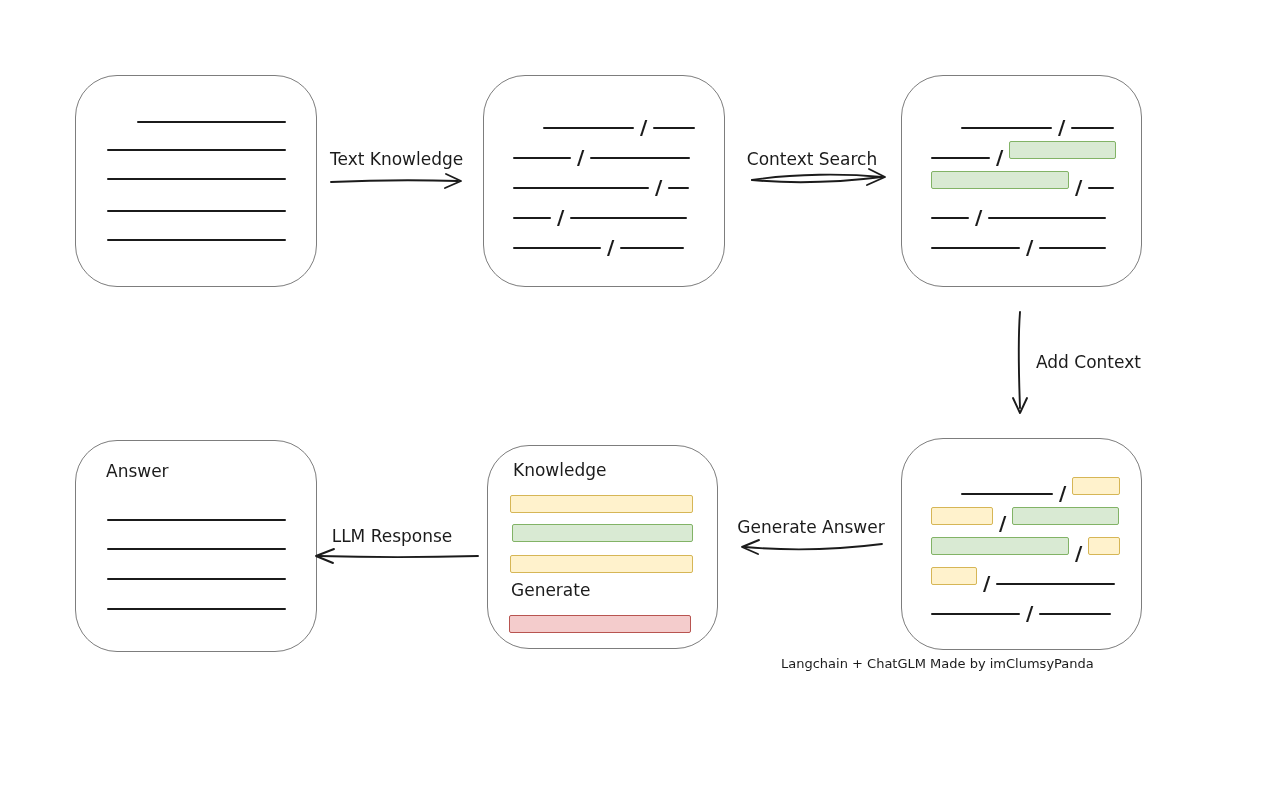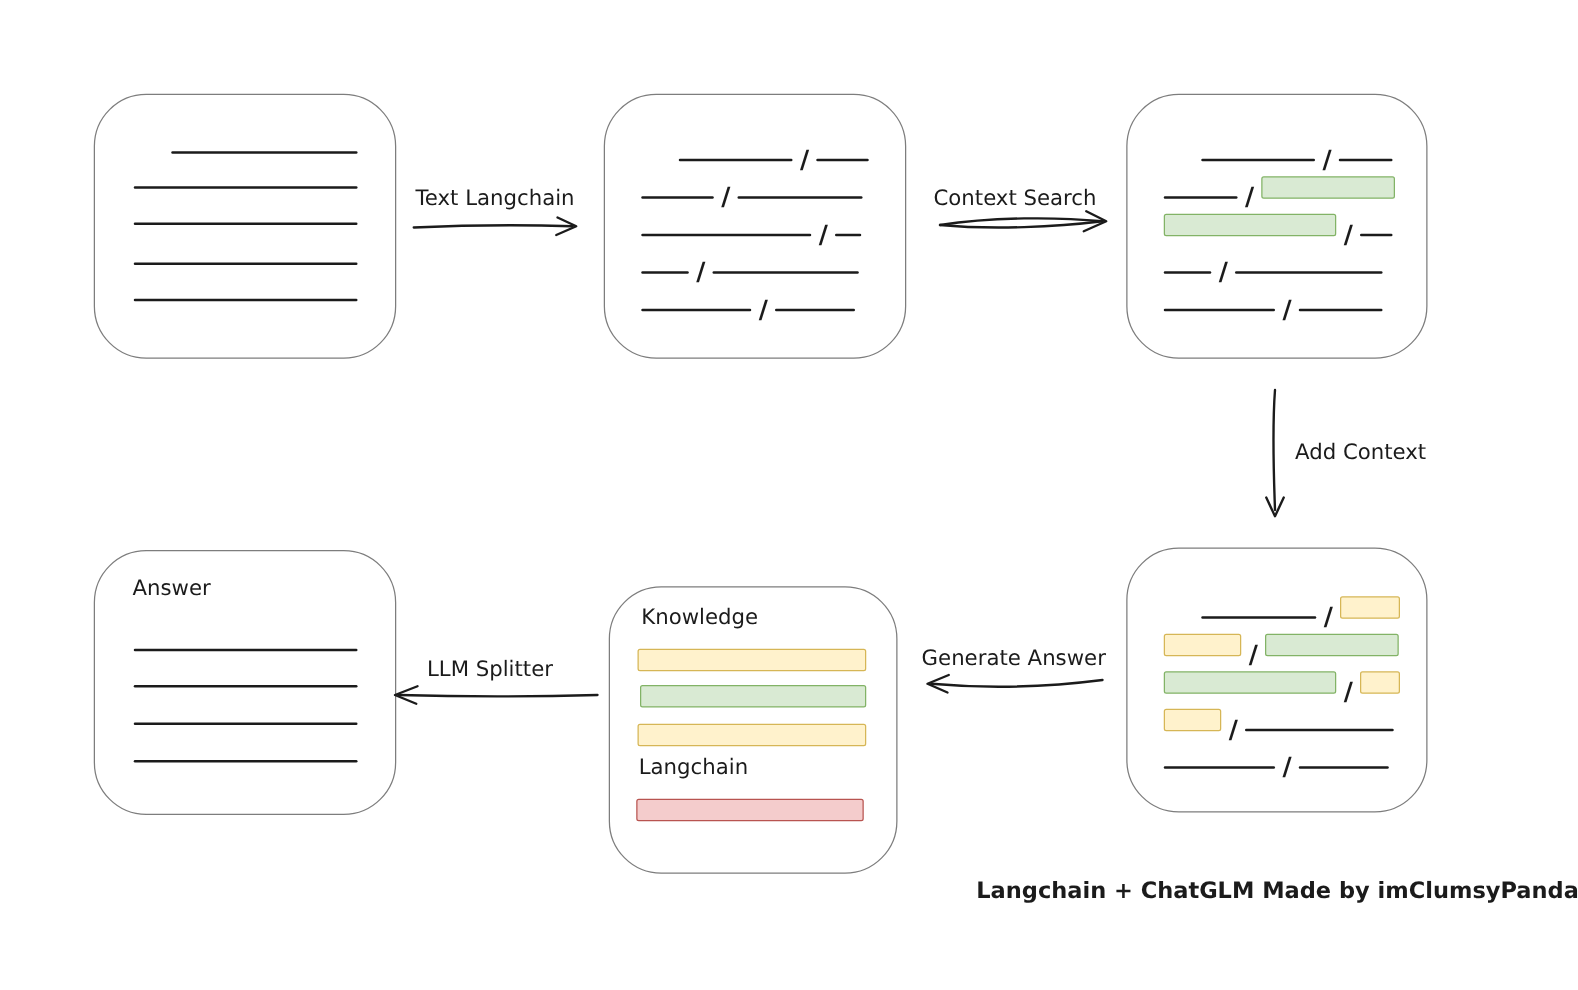--- a/index.html
+++ b/index.html
@@ -32,21 +32,21 @@
   .bar.g{background:var(--green_fill);border:1.5px solid var(--green_stroke);}
   .bar.r{background:var(--red_fill);border:1.5px solid var(--red_stroke);}
   .slash{display:inline-block;flex:0 0 auto;margin:0 6px;font-size:20px;font-weight:600;
          line-height:12px;transform:translateY(4px);color:var(--ink);}
   .slash::before{content:"/";}
   .lbl{position:absolute;font-size:17px;line-height:20px;white-space:nowrap;color:var(--ink);text-align:center;}
   .lbl.center{text-align:center;}
   .inbox-lbl{position:absolute;font-size:17px;color:var(--ink);white-space:nowrap;}
   #arrows{position:absolute;left:0;top:0;pointer-events:none;}
   #arrows path{fill:none;stroke:var(--ink);stroke-width:1.9;stroke-linecap:round;stroke-linejoin:round;}
-  #caption{position:absolute;left:781px;top:702px;font-size:18px;color:var(--ink);white-space:nowrap;font-weight:bold;}
+  #caption{position:absolute;left:781px;top:656px;font-size:13px;color:var(--ink);white-space:nowrap;}
 </style>
 </head>
 <body>
 
 <div id="canvas">
 
   <div class="box" style="left:75px;top:75px;width:242px;height:212px;">
     <div class="tline" style="left:61px;top:45px;width:149px;"></div>
     <div class="tline" style="left:31px;top:73px;width:179px;"></div>
     <div class="tline" style="left:31px;top:102px;width:179px;"></div>
@@ -111,26 +111,26 @@
   </div>
 
   <div class="box" style="left:75px;top:440px;width:242px;height:212px;padding-left:28px;">
     <div class="inbox-lbl" style="left:30px;top:20px;">Answer</div>
     <div class="tline" style="left:31px;top:78px;width:179px;"></div>
     <div class="tline" style="left:31px;top:107px;width:179px;"></div>
     <div class="tline" style="left:31px;top:137px;width:179px;"></div>
     <div class="tline" style="left:31px;top:167px;width:179px;"></div>
   </div>
 
-  <div class="box" style="left:487px;top:445px;width:231px;height:230px;margin-top:24px;">
+  <div class="box" style="left:487px;top:445px;width:231px;height:204px;">
     <div class="inbox-lbl" style="left:25px;top:14px;">Knowledge</div>
     <div class="bar y" style="left:22px;top:49px;width:183px;"></div>
     <div class="bar g" style="left:24px;top:78px;width:181px;"></div>
     <div class="bar y" style="left:22px;top:109px;width:183px;"></div>
-    <div class="inbox-lbl" style="left:23px;top:134px;">Langchain</div>
+    <div class="inbox-lbl" style="left:23px;top:134px;">Generate</div>
     <div class="bar r" style="left:21px;top:169px;width:182px;"></div>
   </div>
 
   <div class="box" style="left:901px;top:438px;width:241px;height:212px;">
     <div class="row" style="top:34px;">
       <span class="seg line" style="width:92px;margin-left:30px;"></span>
         <span class="slash"></span>
         <span class="seg y" style="width:48px;"></span>
     </div>
     <div class="row" style="top:64px;">
@@ -172,21 +172,21 @@
     <g>
       <path d="M882,544 C835,550 790,551 745,547"></path>
       <path d="M759,540 L742,547 L758,554"></path>
     </g>
     <g>
       <path d="M478,556 C425,557.5 370,557.5 319,556"></path>
       <path d="M334,549 L316,556 L333,563"></path>
     </g>
   </svg>
 
-  <div class="lbl center" style="left:330px;top:149px;width:132px;">Text Langchain</div>
+  <div class="lbl center" style="left:330px;top:149px;width:132px;">Text Knowledge</div>
   <div class="lbl center" style="left:738px;top:149px;width:148px;">Context Search</div>
   <div class="lbl" style="left:1036px;top:352px;">Add Context</div>
   <div class="lbl center" style="left:732px;top:517px;width:158px;">Generate Answer</div>
-  <div class="lbl center" style="left:326px;top:526px;width:132px;">LLM Splitter</div>
+  <div class="lbl center" style="left:326px;top:526px;width:132px;">LLM Response</div>
 
   <div id="caption">Langchain + ChatGLM Made by imClumsyPanda</div>
 
 </div>
 
 </body></html>

